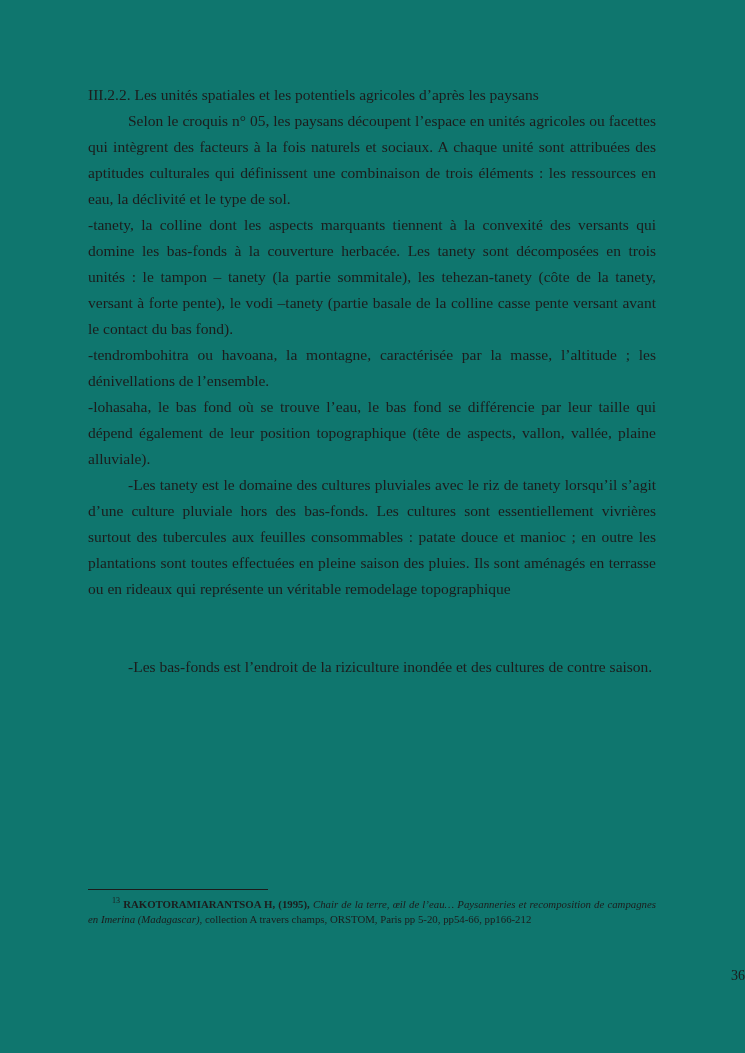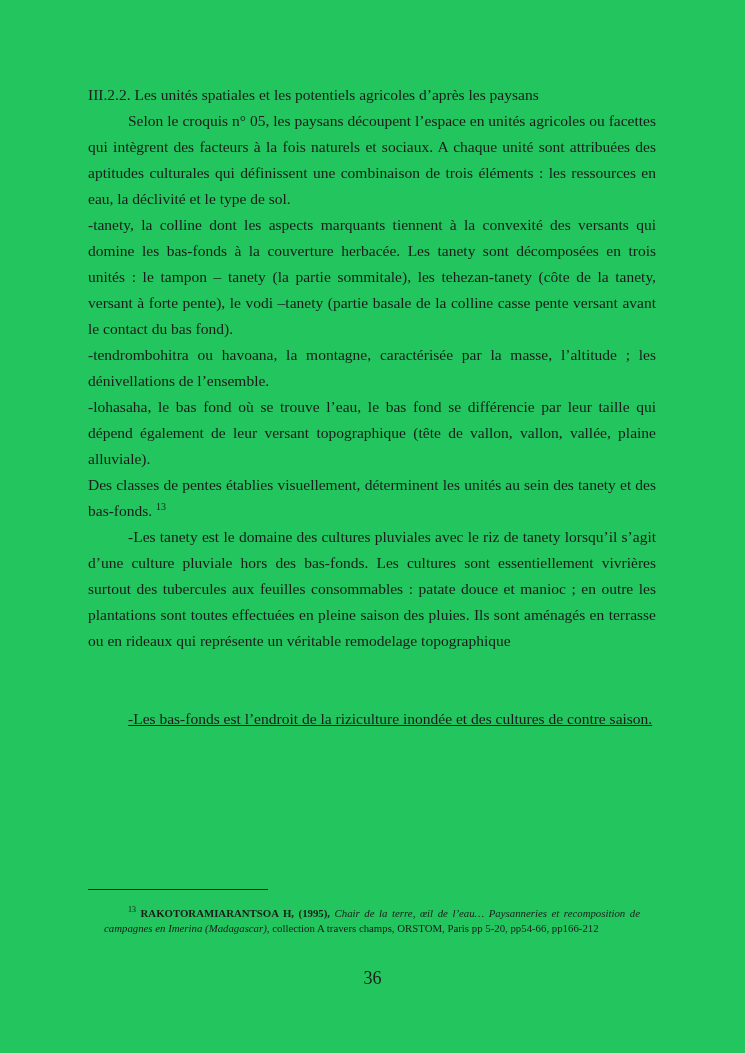--- a/index.html
+++ b/index.html
@@ -4,21 +4,21 @@
 <style>
   html, body {
     margin: 0;
     padding: 0;
     background: #ffffff;
   }
   .page {
     position: relative;
     width: 745px;
     height: 1053px;
-    background: #22c55e;
+    background: #0f766e;
     font-family: "Liberation Serif", "DejaVu Serif", serif;
     color: #1c1c1c;
     overflow: hidden;
   }
   .content {
     position: absolute;
     left: 88px;
     top: 82px;
     width: 568px;
     font-size: 15.5px;
@@ -30,21 +30,20 @@
     padding: 0;
   }
   .heading {
     text-align: left;
   }
   .indent {
     text-indent: 40px;
   }
   .gap-before {
     margin-top: 52px !important;
-    text-decoration: underline;
   }
   sup.fnref {
     font-size: 10px;
     line-height: 0;
     vertical-align: super;
   }
   .footnote {
     position: absolute;
     left: 88px;
     top: 889px;
@@ -53,49 +52,48 @@
     line-height: 15px;
     text-align: justify;
   }
   .fn-rule {
     width: 180px;
     height: 0;
     border-top: 1.2px solid #1c1c1c;
     margin-bottom: 7px;
   }
   .fn-text {
-    margin: 16px;
+    margin: 0;
     text-indent: 24px;
   }
   .fn-text sup {
     font-size: 8px;
     line-height: 0;
     vertical-align: super;
   }
   .page-number {
     position: absolute;
     top: 968px;
     left: 0;
     right: 0;
-    text-align: center;
-    font-size: 18px;
+    text-align: right;
+    font-size: 14px;
   }
 </style>
 </head>
 <body>
 
 <div class="page">
 
   <div class="content">
     <p class="heading">III.2.2. Les unités spatiales et les potentiels agricoles d’après les paysans</p>
     <p class="indent">Selon le croquis n° 05, les paysans découpent l’espace en unités agricoles ou facettes qui intègrent des facteurs à la fois naturels et sociaux. A chaque unité sont attribuées des aptitudes culturales qui définissent une combinaison de trois éléments&nbsp;: les ressources en eau, la déclivité et le type de sol.</p>
     <p>-tanety, la colline dont les aspects marquants tiennent à la convexité des versants qui domine les bas-fonds à la couverture herbacée. Les tanety sont décomposées en trois unités&nbsp;: le tampon – tanety (la partie sommitale), les tehezan-tanety (côte de la tanety, versant à forte pente), le vodi –tanety (partie basale de la colline casse pente versant avant le contact du bas fond).</p>
     <p>-tendrombohitra ou havoana, la montagne, caractérisée par la masse, l’altitude&nbsp;; les dénivellations de l’ensemble.</p>
-    <p>-lohasaha, le bas fond où se trouve l’eau, le bas fond se différencie par leur taille qui dépend également de leur versant topographique (tête de vallon, vallon, vallée, plaine alluviale).</p>
-    <p><span>Des classes de pentes établies visuellement, déterminent les unités au sein des tanety et des bas-fonds. </span><sup class="fnref">13</sup></p>
+    <p>-lohasaha, le bas fond où se trouve l’eau, le bas fond se différencie par leur taille qui dépend également de leur position topographique (tête de aspects, vallon, vallée, plaine alluviale).</p>
     <p class="indent">-Les tanety est le domaine des cultures pluviales avec le riz de tanety lorsqu’il s’agit d’une culture pluviale hors des bas-fonds. Les cultures sont essentiellement vivrières surtout des tubercules aux feuilles consommables&nbsp;: patate douce et manioc&nbsp;; en outre les plantations sont toutes effectuées en pleine saison des pluies. Ils sont aménagés en terrasse ou en rideaux qui représente un véritable remodelage topographique</p>
     <p class="indent gap-before">-Les bas-fonds est l’endroit de la riziculture inondée et des cultures de contre saison.</p>
   </div>
 
   <div class="footnote">
     <div class="fn-rule"></div>
     <p class="fn-text">
       <sup>13</sup>
       <b>RAKOTORAMIARANTSOA  H, (1995),</b>
       <i>Chair de la terre, œil de l’eau… Paysanneries et recomposition de campagnes en Imerina (Madagascar)</i><span>, collection A travers champs, ORSTOM, Paris pp 5-20, pp54-66, pp166-212</span>

